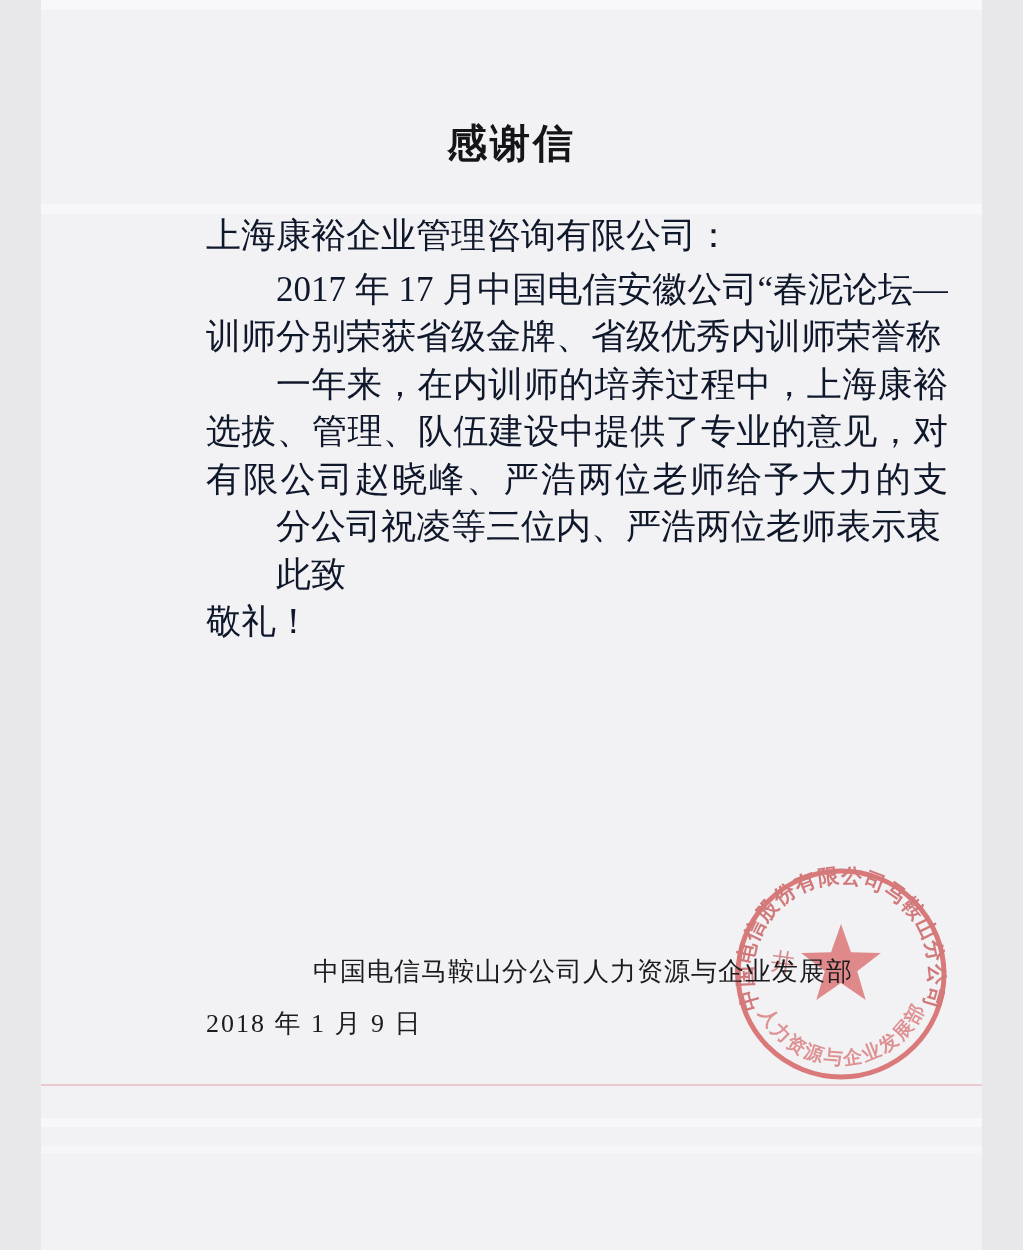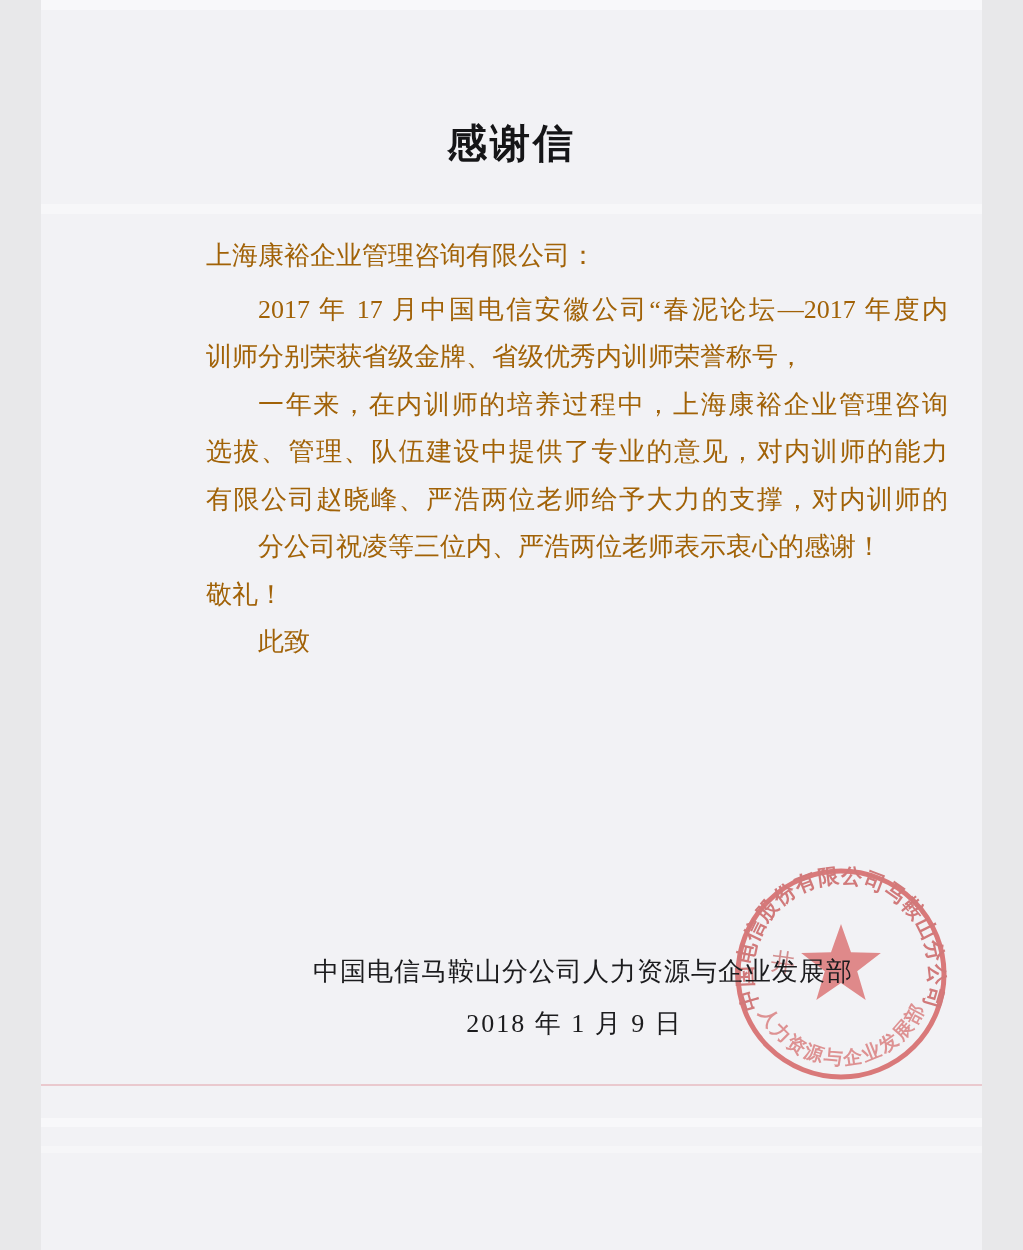--- a/index.html
+++ b/index.html
@@ -20,37 +20,37 @@
   .band-low1     { top:1118px; height:9px;  background:#f8f8fa; }
   .band-low2     { top:1146px; height:7px;  background:#f6f6f8; }
 
   .title {
     position:absolute; top:116px; left:0; width:100%;
     text-align:center;
     font-size:40px; font-weight:bold; letter-spacing:3px;
     color:#151517;
   }
   .body-block {
-    position:absolute; left:165px; top:232px; width:742px;
-    font-size:26px; line-height:47.5px;
-    color:#a16207;
+    position:absolute; left:165px; top:212px; width:742px;
+    font-size:35px; line-height:47.5px;
+    color:#0f172a;
   }
   .line { height:47.5px; overflow:hidden; }
   .indent { text-indent:2em; }
   .just { text-align:justify; text-align-last:justify; }
   .para-gap { margin-top:6px; }
 
   .signature {
     position:absolute; left:171px; top:948px; width:742px;
     font-size:26px; line-height:47.5px; text-align:center;
     letter-spacing:1px;
   }
   .dateline {
     position:absolute; left:165px; top:1000px; width:737px;
-    font-size:26px; line-height:47.5px; text-align:center;
+    font-size:26px; line-height:47.5px; text-align:left;
     letter-spacing:2px;
   }
 
   .stamp {
     position:absolute; left:692px; top:866px;
     width:216px; height:216px;
     opacity:.8;
     pointer-events:none;
   }
   .stamp svg { display:block; }
@@ -76,22 +76,22 @@
   <div class="title">感谢信</div>
 
   <div class="body-block">
     <div class="line">上海康裕企业管理咨询有限公司：</div>
     <div class="line indent just para-gap">2017 年 17 月中国电信安徽公司“春泥论坛—2017 年度内</div>
     <div class="line">训师分别荣获省级金牌、省级优秀内训师荣誉称号，</div>
     <div class="line indent just">一年来，在内训师的培养过程中，上海康裕企业管理咨询</div>
     <div class="line just">选拔、管理、队伍建设中提供了专业的意见，对内训师的能力</div>
     <div class="line just">有限公司赵晓峰、严浩两位老师给予大力的支撑，对内训师的</div>
     <div class="line indent">分公司祝凌等三位内、严浩两位老师表示衷心的感谢！</div>
+    <div class="line indent">此致</div>
     <div class="line">敬礼！</div>
-    <div class="line indent">此致</div>
   </div>
 
   <div class="stamp">
     <svg width="216" height="216" viewBox="0 0 216 216">
       <defs>
         <path id="arcTop" d="M 28.2 145.2 A 89 89 0 1 1 187.8 145.2" fill="none"></path>
         <path id="arcBottom" d="M 23.4 138.8 A 90 90 0 0 0 192.6 138.8" fill="none"></path>
       </defs>
       <circle cx="108" cy="108" r="103" fill="none" stroke="#d45c5c" stroke-width="5"></circle>
       <path d="M108,58 L118,86.2 L147.9,87 L124.2,105.3 L132.7,134 L108,117 L83.3,134 L91.8,105.3 L68.1,87 L98,86.2 Z" fill="#db7070"></path>

